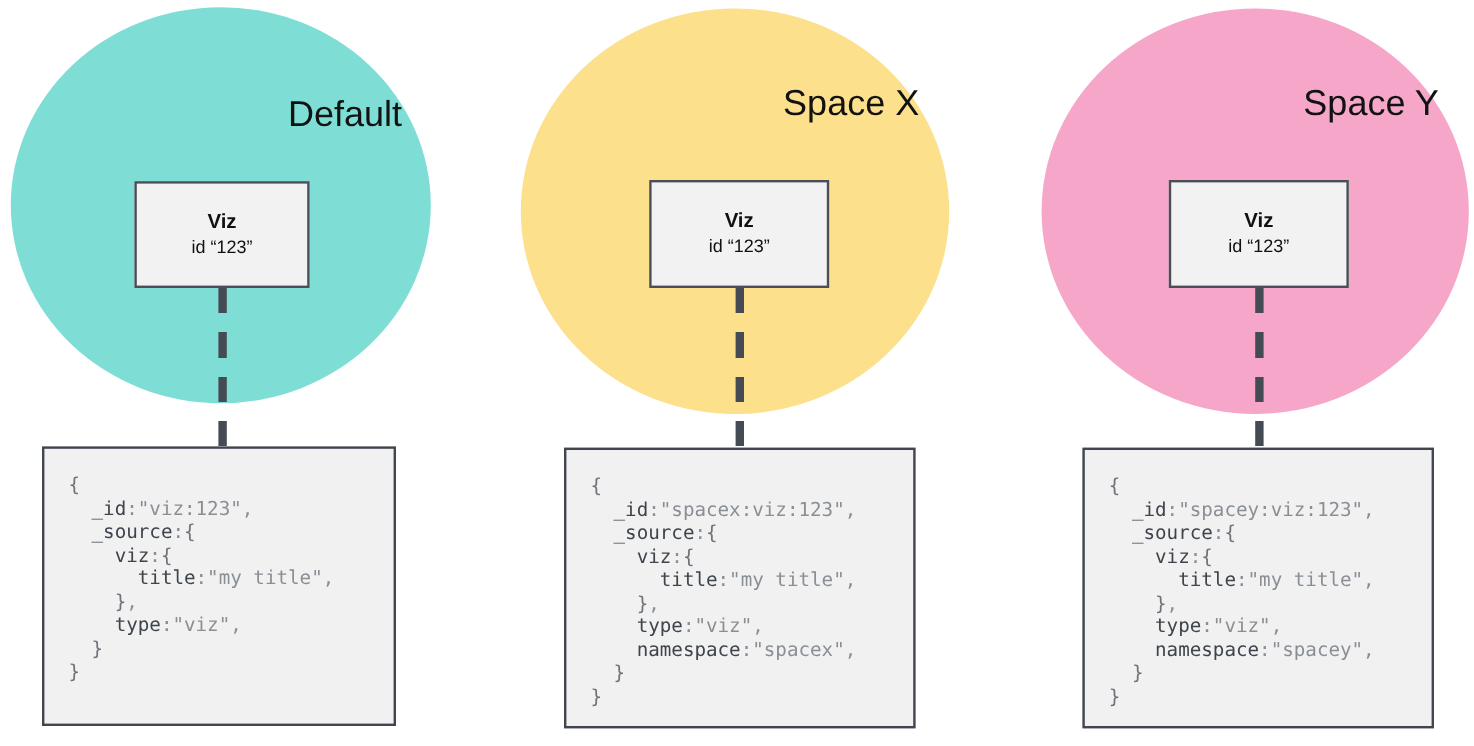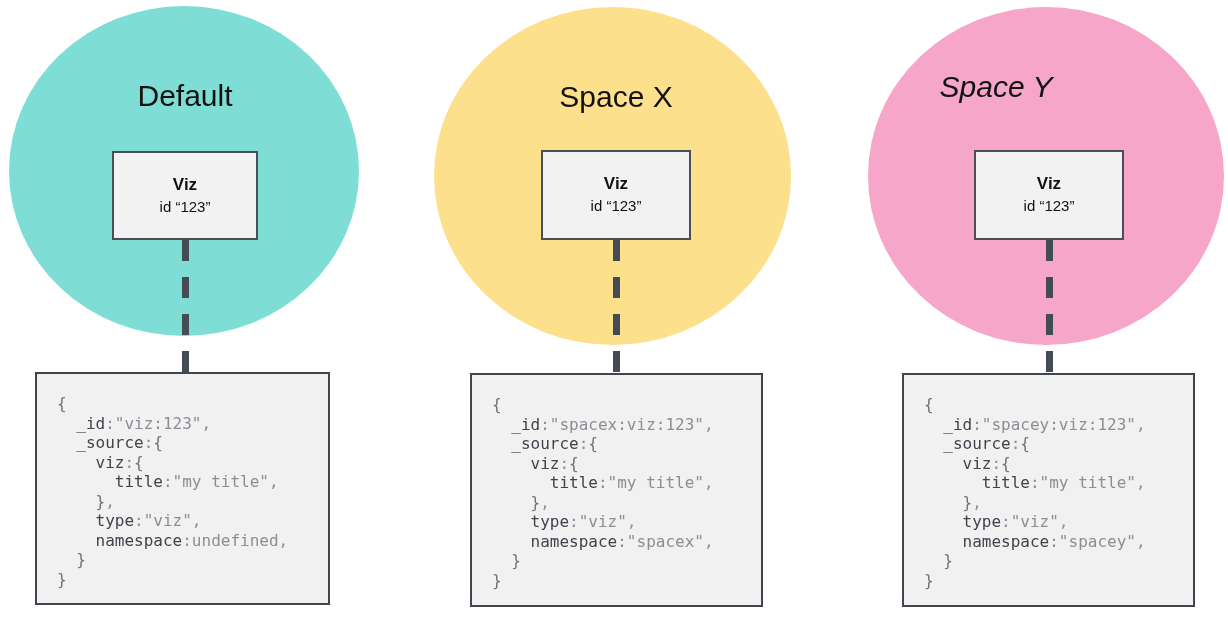--- a/index.html
+++ b/index.html
@@ -12,21 +12,21 @@
     height: 622px;
     background: #ffffff;
     overflow: hidden;
   }
 
   .circle { position: absolute; border-radius: 50%; }
 
   .space-title {
     position: absolute;
     width: 300px;
-    text-align: center;
+    text-align: right;
     font-size: 30px;
     line-height: 34px;
     color: #121212;
   }
 
   .viz-box {
     position: absolute;
     background: #f2f2f3;
     border: 2.5px solid #4a4f57;
     display: flex;
@@ -65,28 +65,28 @@
 
   
   .c0  { left: 9px;    top: 6px;   width: 350px; height: 330px; }
   .t0  { left: 35px;   top: 79px; }
   .v0  { left: 112px;  top: 151px; width: 146px; height: 89px; }
   .n0  { left: 181.5px; top: 240px; height: 132px; }
   .cb0 { left: 35px;   top: 372px; width: 295px; height: 233px; }
 
   
   .c1  { left: 434px;  top: 7px;   width: 357px; height: 338px; }
-  .t1  { left: 466px;  top: 70px; margin-top: 10px; }
+  .t1  { left: 466px;  top: 70px; }
   .v1  { left: 541px;  top: 150px; width: 150px; height: 90px; }
   .n1  { left: 612.5px; top: 240px; height: 133px; }
   .cb1 { left: 470px;  top: 373px; width: 293px; height: 234px; }
 
   
   .c2  { left: 868px;  top: 7px;   width: 356px; height: 338px; }
-  .t2  { left: 846px;  top: 70px; font-style: italic; }
+  .t2  { left: 899px;  top: 70px; }
   .v2  { left: 974px;  top: 150px; width: 150px; height: 90px; }
   .n2  { left: 1045.5px; top: 240px; height: 133px; }
   .cb2 { left: 902px;  top: 373px; width: 293px; height: 234px; }
 </style>
 </head>
 <body>
 
 <div class="canvas">
 
   <section>
@@ -98,21 +98,20 @@
     </div>
     <div class="connector n0"></div>
     <div class="code-box cb0">
         <div class="code-line"><span class="seg-b">{</span></div>
         <div class="code-line"><span class="seg-p">  </span><span class="seg-k">_id</span><span class="seg-p">:"viz:123",</span></div>
         <div class="code-line"><span class="seg-p">  </span><span class="seg-k">_source</span><span class="seg-p">:</span><span class="seg-b">{</span></div>
         <div class="code-line"><span class="seg-p">    </span><span class="seg-k">viz</span><span class="seg-p">:</span><span class="seg-b">{</span></div>
         <div class="code-line"><span class="seg-p">      </span><span class="seg-k">title</span><span class="seg-p">:"my title",</span></div>
         <div class="code-line"><span class="seg-p">    </span><span class="seg-b">}</span><span class="seg-p">,</span></div>
         <div class="code-line"><span class="seg-p">    </span><span class="seg-k">type</span><span class="seg-p">:"viz",</span></div>
-        <div class="code-line"><span class="seg-p">    </span><span class="seg-k">namespace</span><span class="seg-p">:undefined,</span></div>
         <div class="code-line"><span class="seg-p">  </span><span class="seg-b">}</span></div>
         <div class="code-line"><span class="seg-b">}</span></div>
       </div>
   </section>
 
   <section>
     <div class="circle c1" style="background: rgb(253, 224, 140);"></div>
     <div class="space-title t1">Space X</div>
     <div class="viz-box v1">
       <div class="viz-title">Viz</div>

